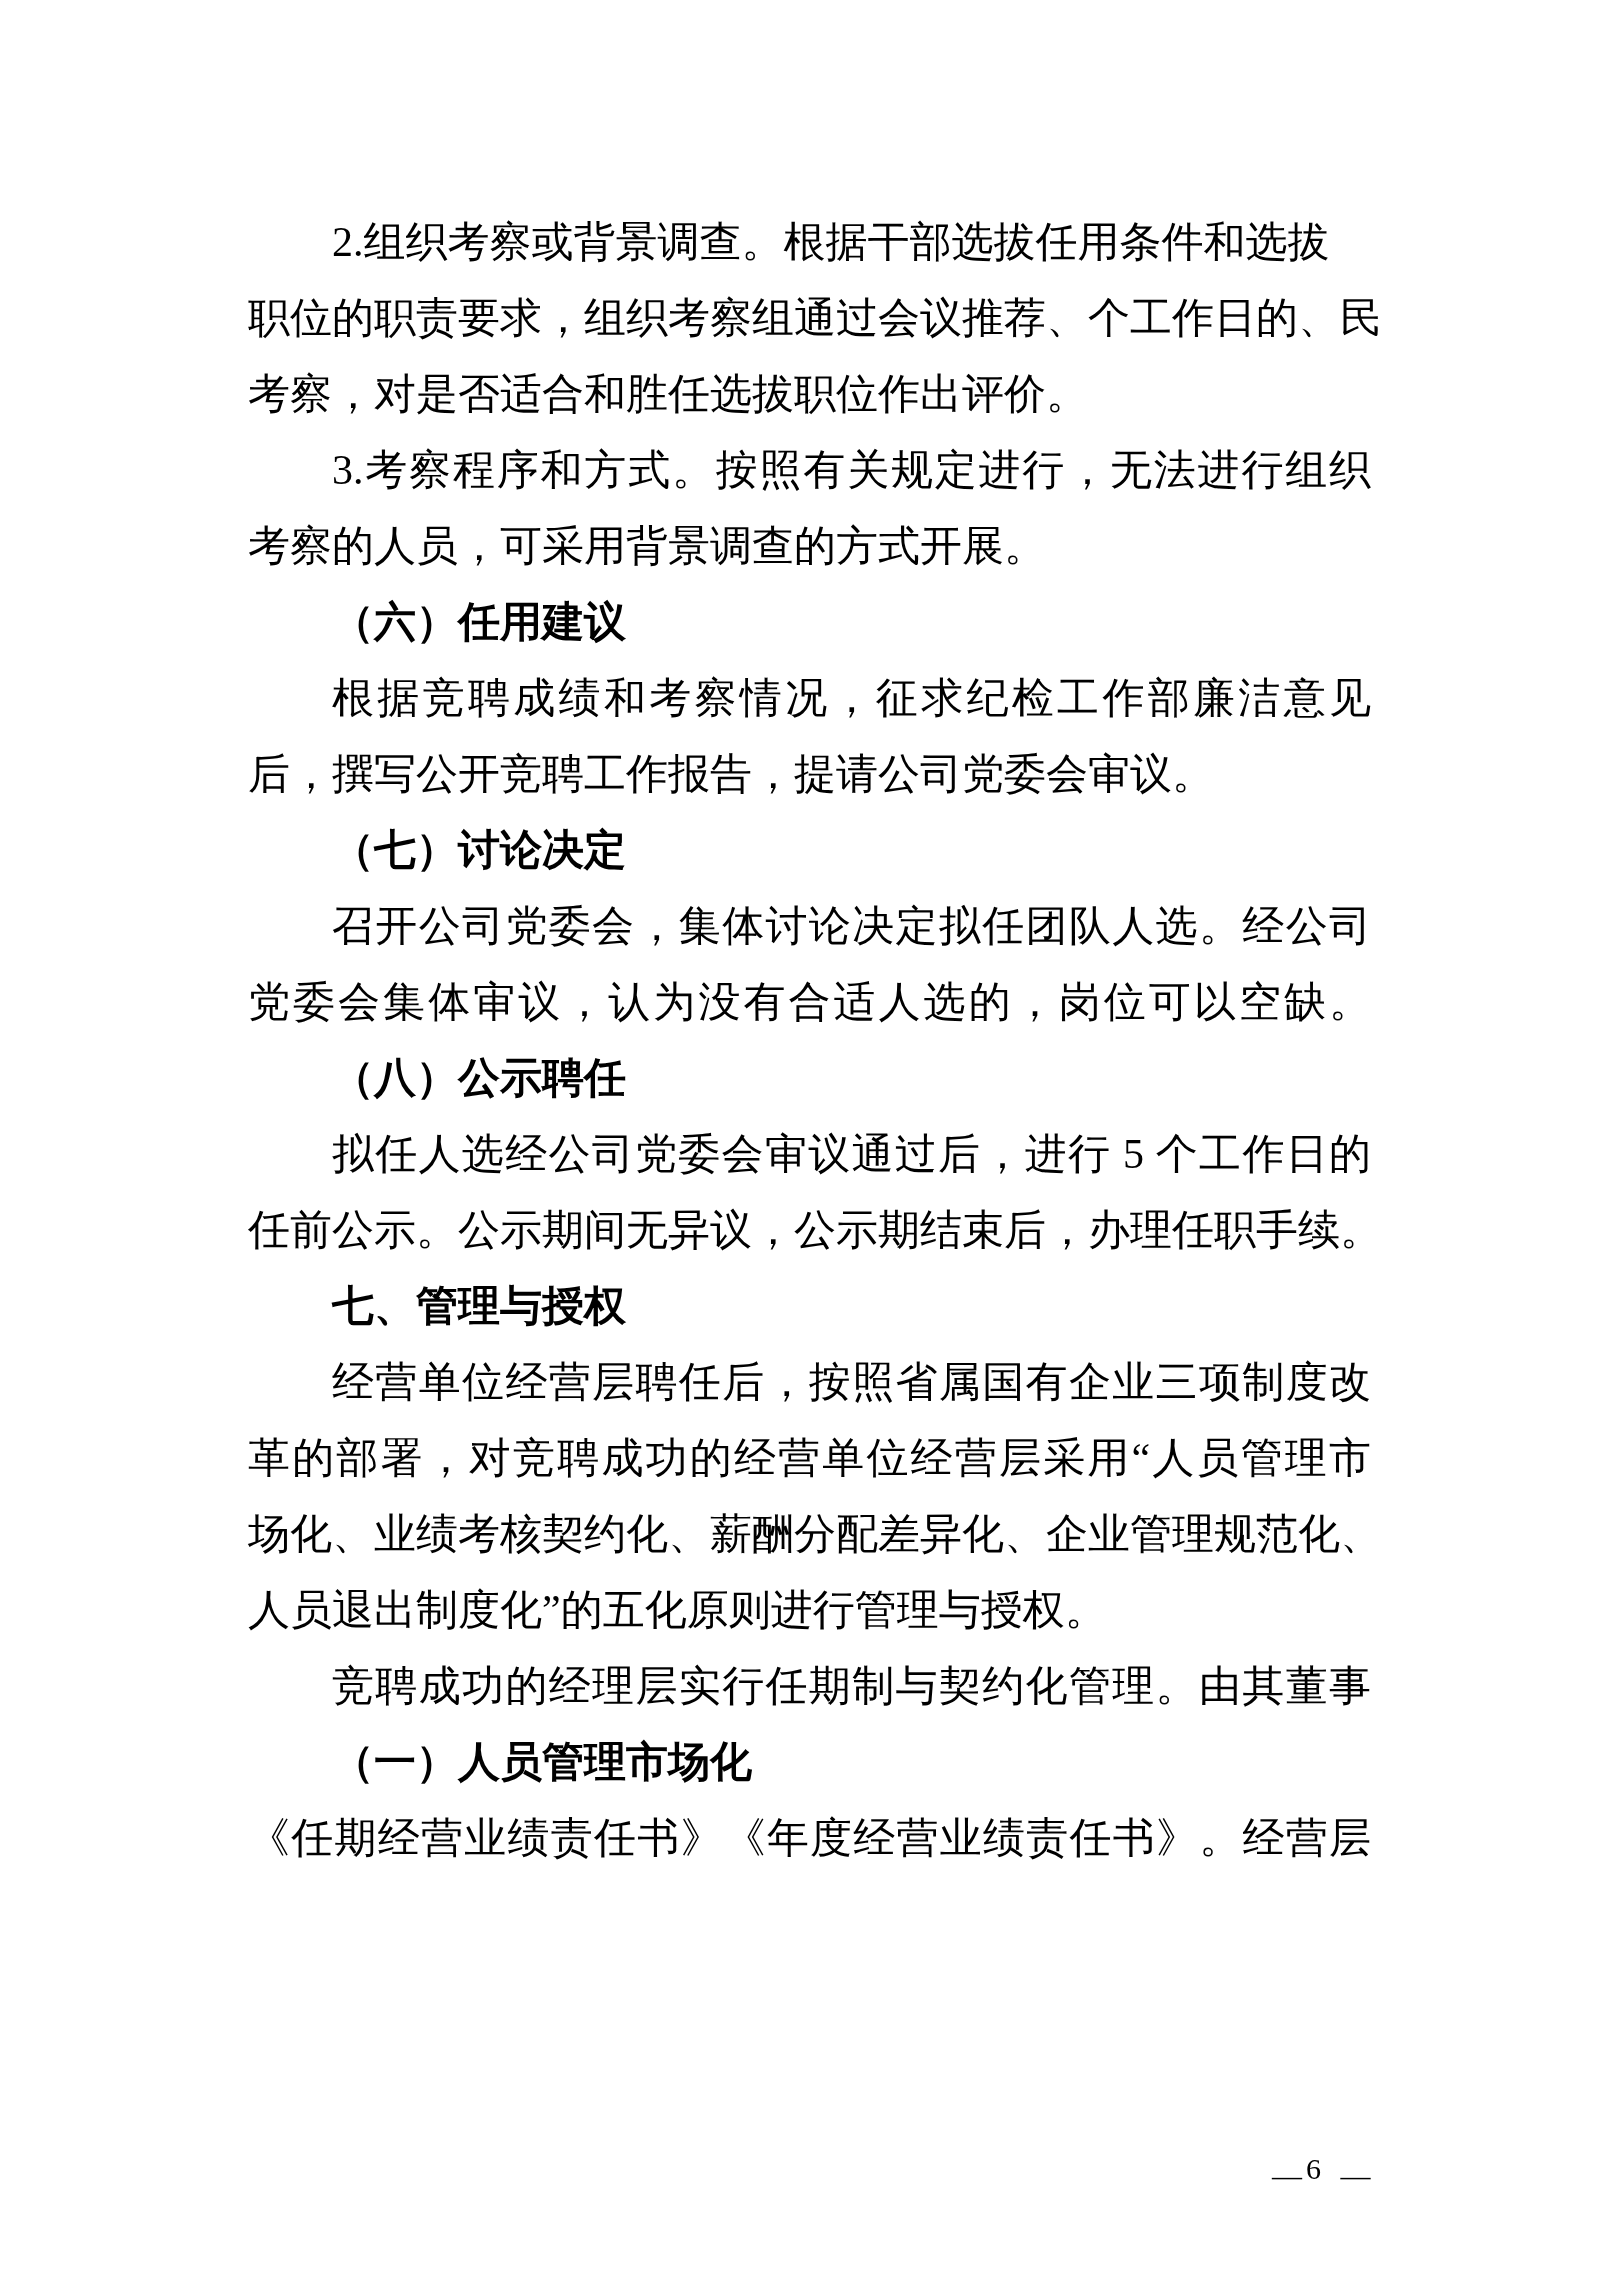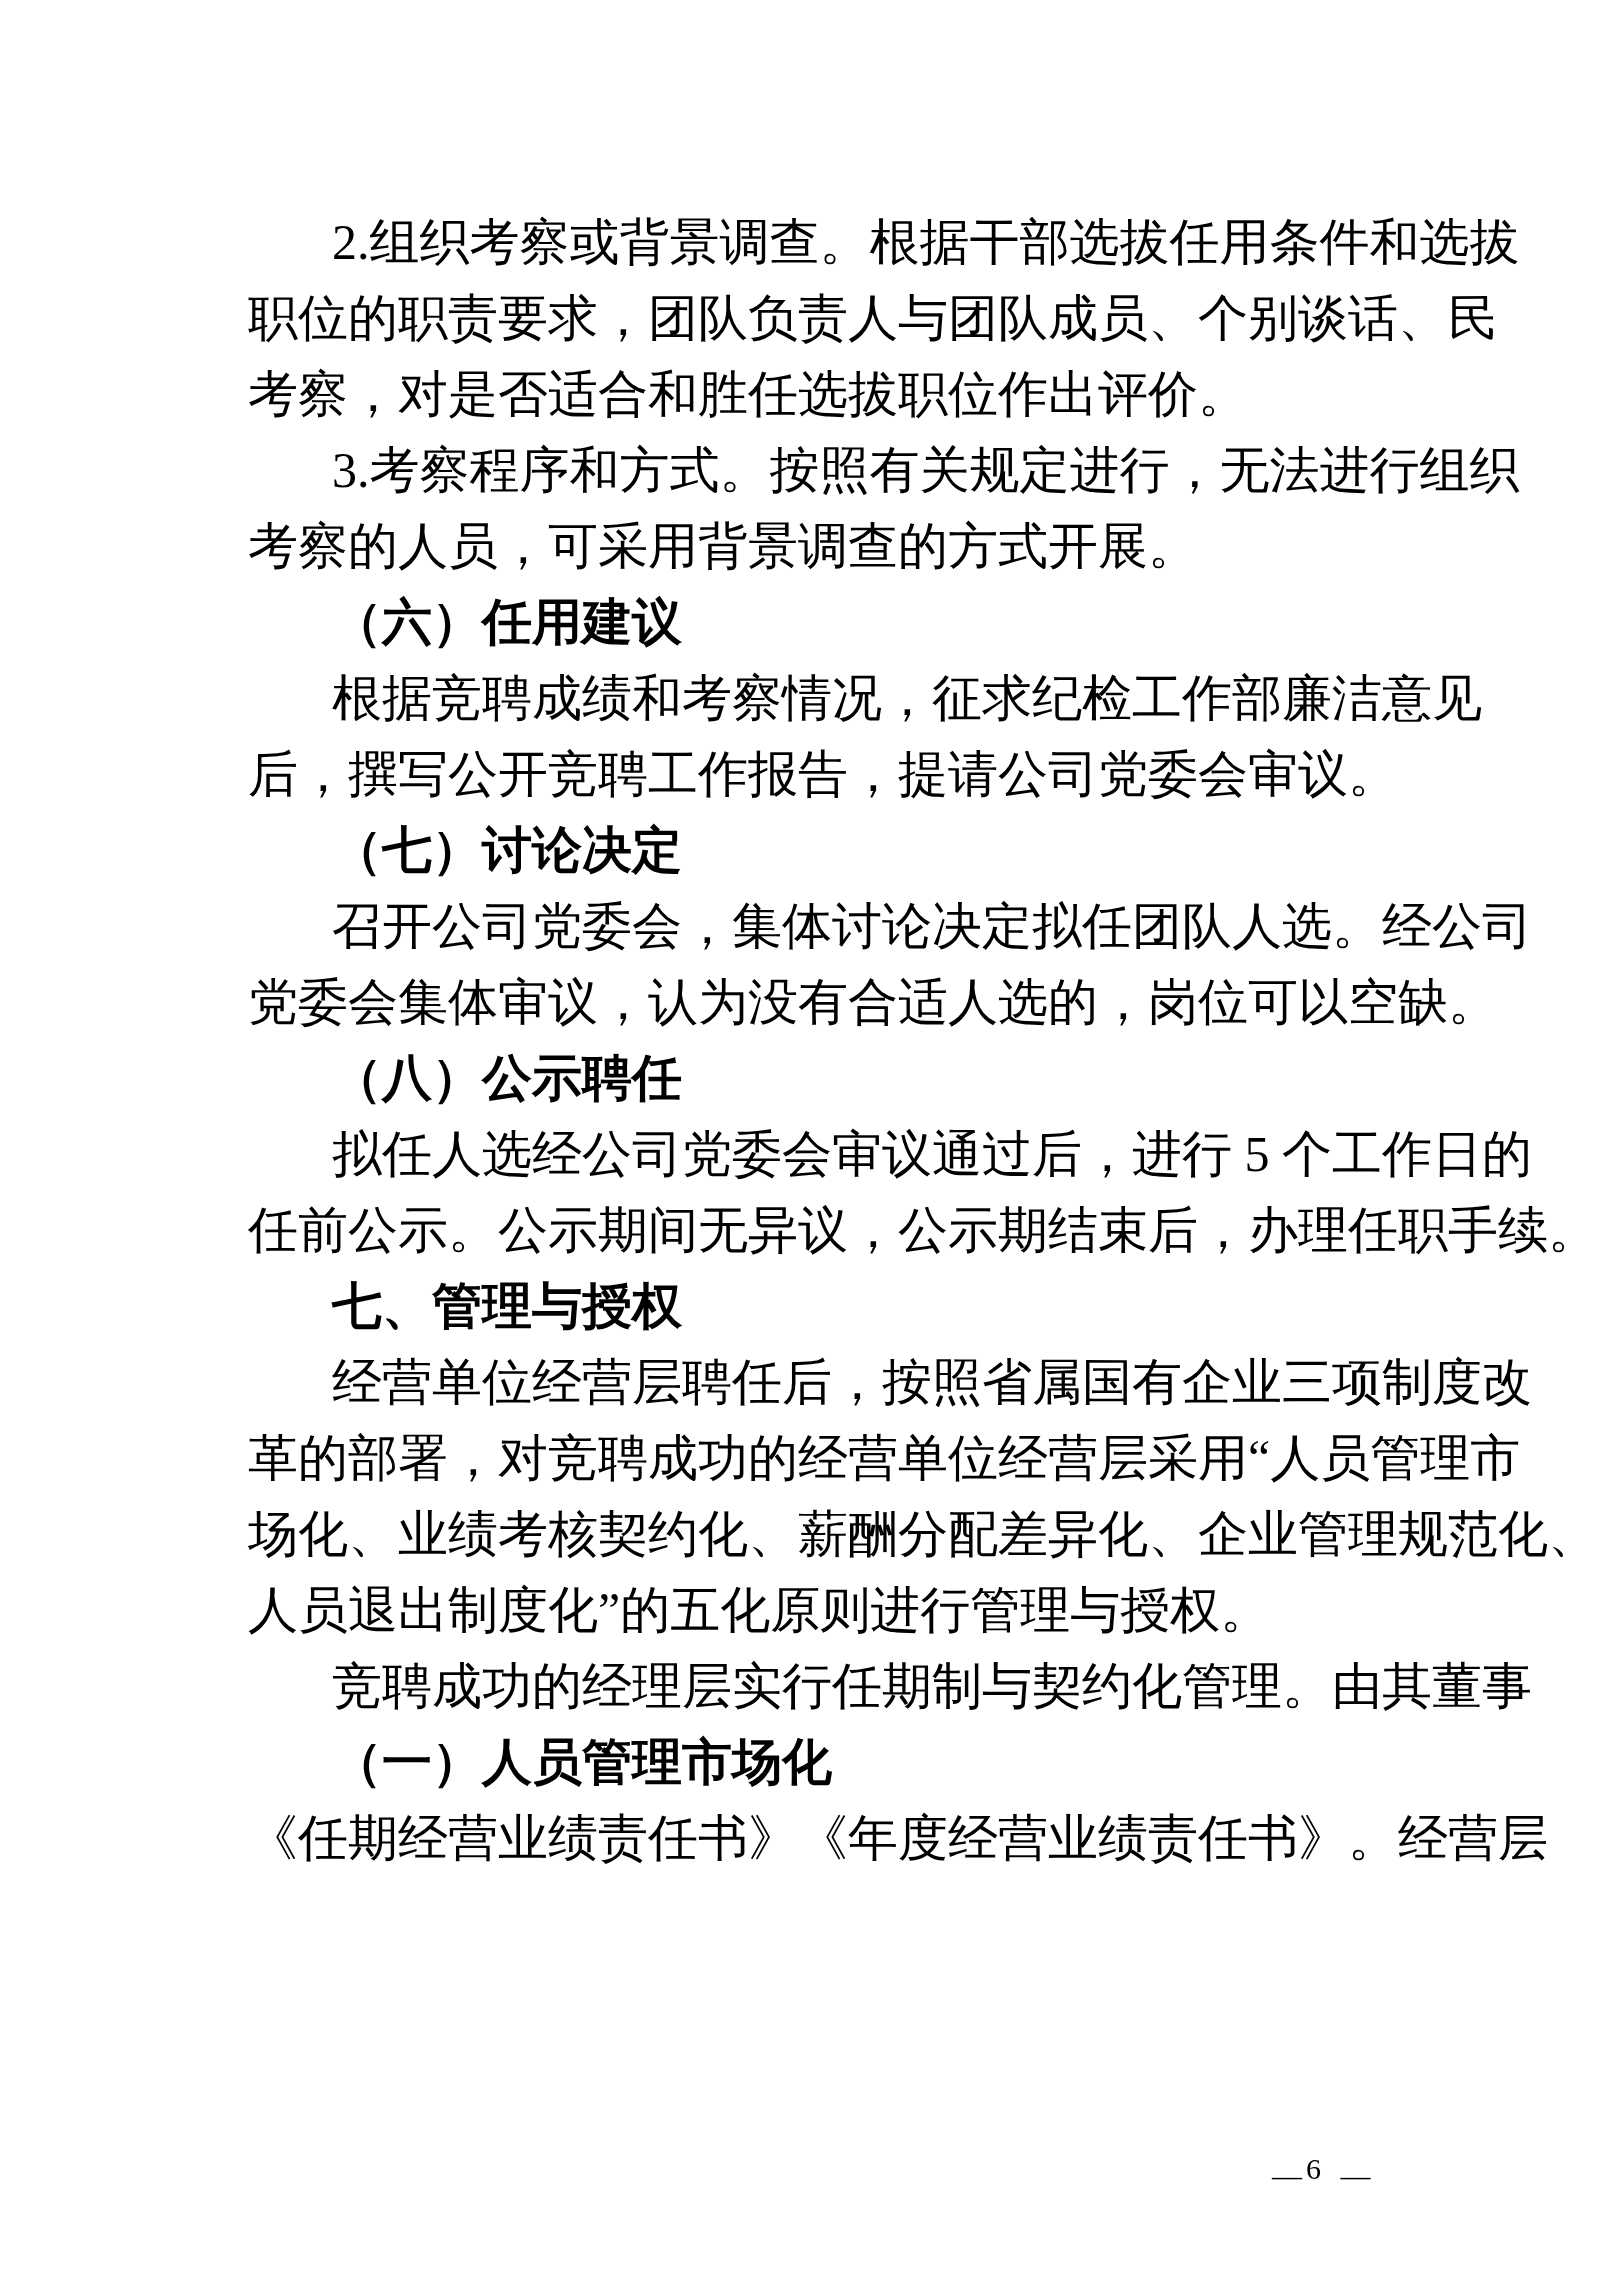--- a/index.html
+++ b/index.html
@@ -17,21 +17,21 @@
     color: #000;
   }
   .doc {
     position: absolute;
     left: 248px;
     top: 204px;
     width: 1123px;
   }
   .line {
     font-family: "Liberation Serif", "DejaVu Serif", serif;
-    font-size: 50px;
+    font-size: 42px;
     line-height: 76px;
     height: 76px;
     color: #000000;
     white-space: nowrap;
     letter-spacing: 0;
   }
   .line.indent {
     padding-left: 84px; 
   }
   .line.j {
@@ -66,21 +66,21 @@
   .footer .dash-r {
     margin-left: 13.7px;
   }
 </style>
 </head>
 <body>
 
 <div class="page">
   <main class="doc" id="doc">
       <div class="line body indent">2.组织考察或背景调查。根据干部选拔任用条件和选拔</div>
-      <div class="line body j">职位的职责要求，团队负责人与团队成员、个别谈话、民</div>
+      <div class="line body j">职位的职责要求，组织考察组通过会议推荐、个工作日的、民</div>
       <div class="line body">考察，对是否适合和胜任选拔职位作出评价。</div>
       <div class="line body indent j">3.考察程序和方式。按照有关规定进行，无法进行组织</div>
       <div class="line body">考察的人员，可采用背景调查的方式开展。</div>
       <div class="line heading-kai indent">（六）任用建议</div>
       <div class="line body indent j">根据竞聘成绩和考察情况，征求纪检工作部廉洁意见</div>
       <div class="line body">后，撰写公开竞聘工作报告，提请公司党委会审议。</div>
       <div class="line heading-kai indent">（七）讨论决定</div>
       <div class="line body indent j">召开公司党委会，集体讨论决定拟任团队人选。经公司</div>
       <div class="line body j">党委会集体审议，认为没有合适人选的，岗位可以空缺。</div>
       <div class="line heading-kai indent">（八）公示聘任</div>

